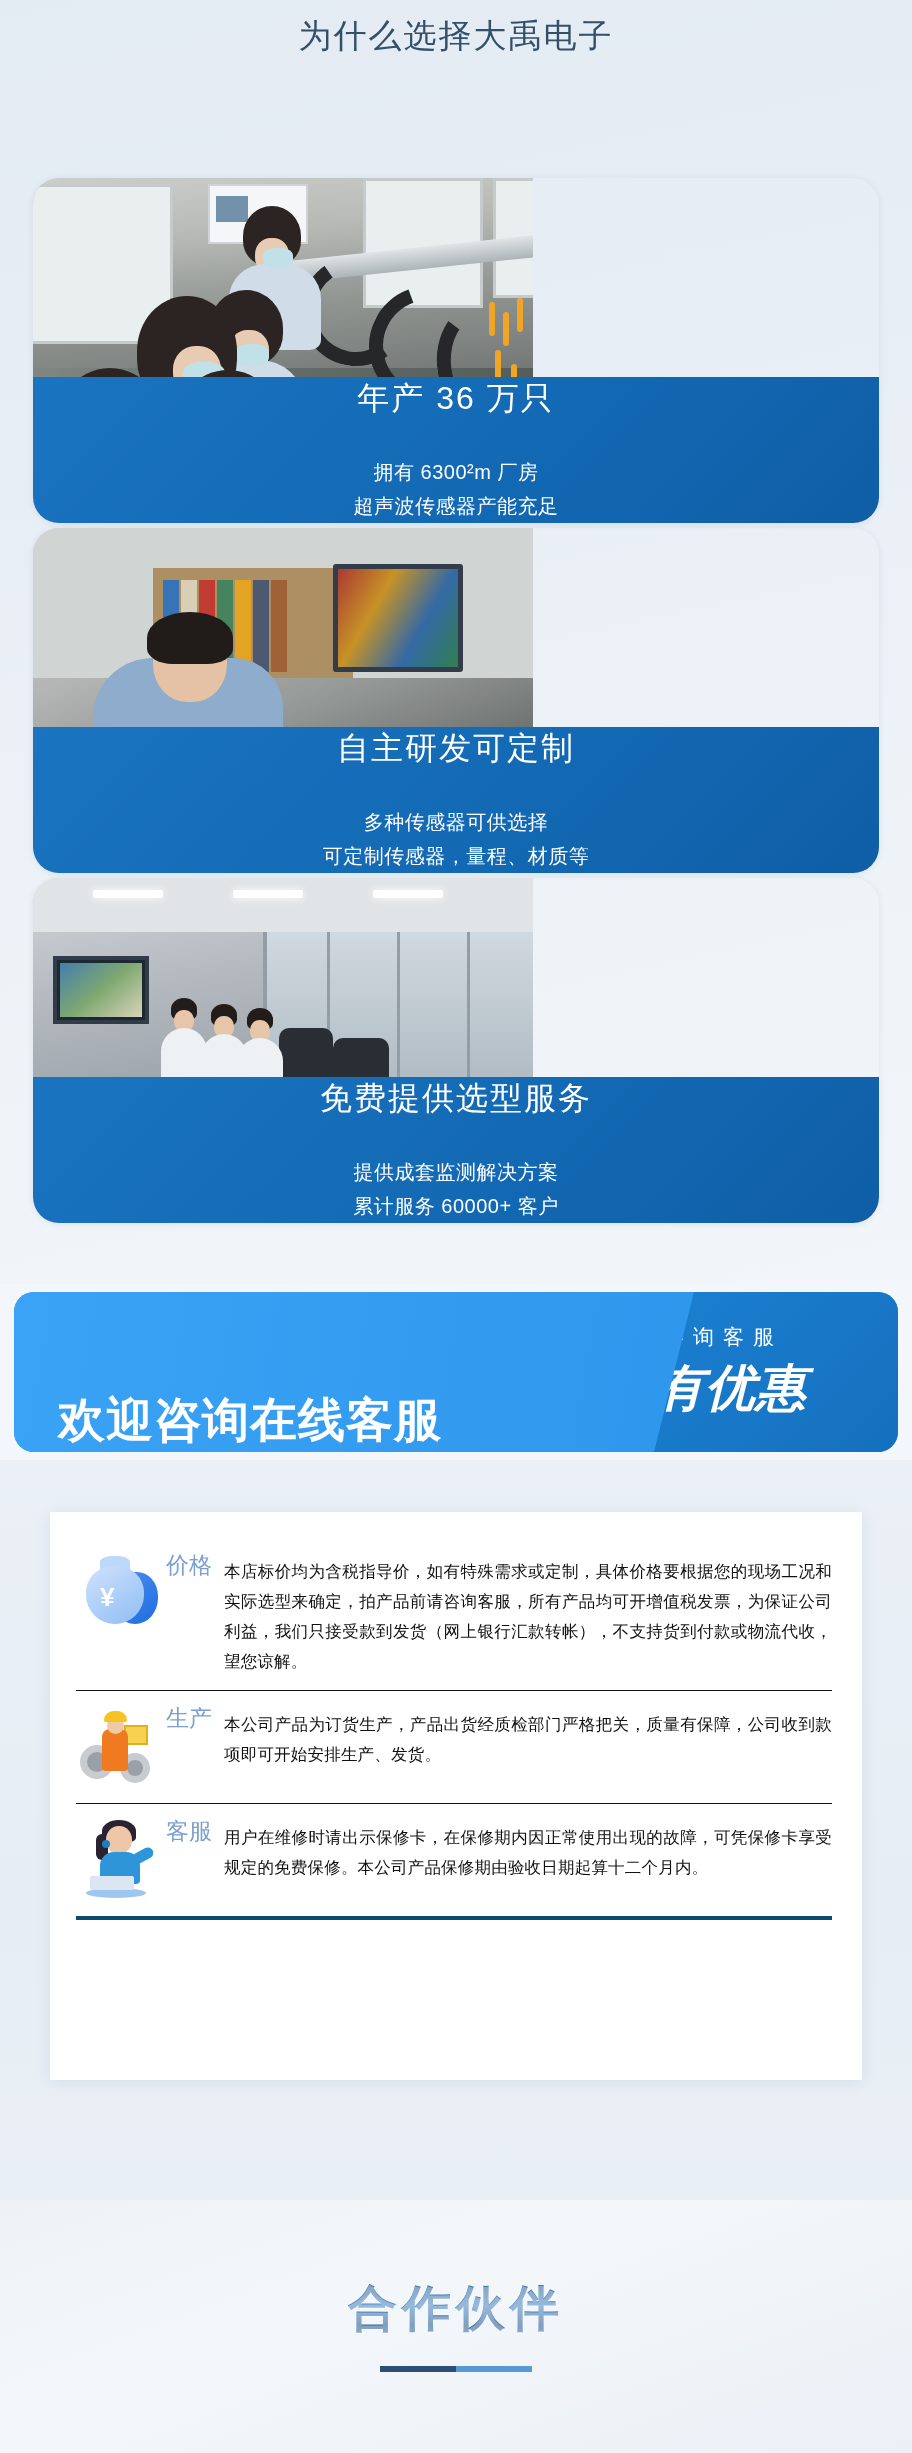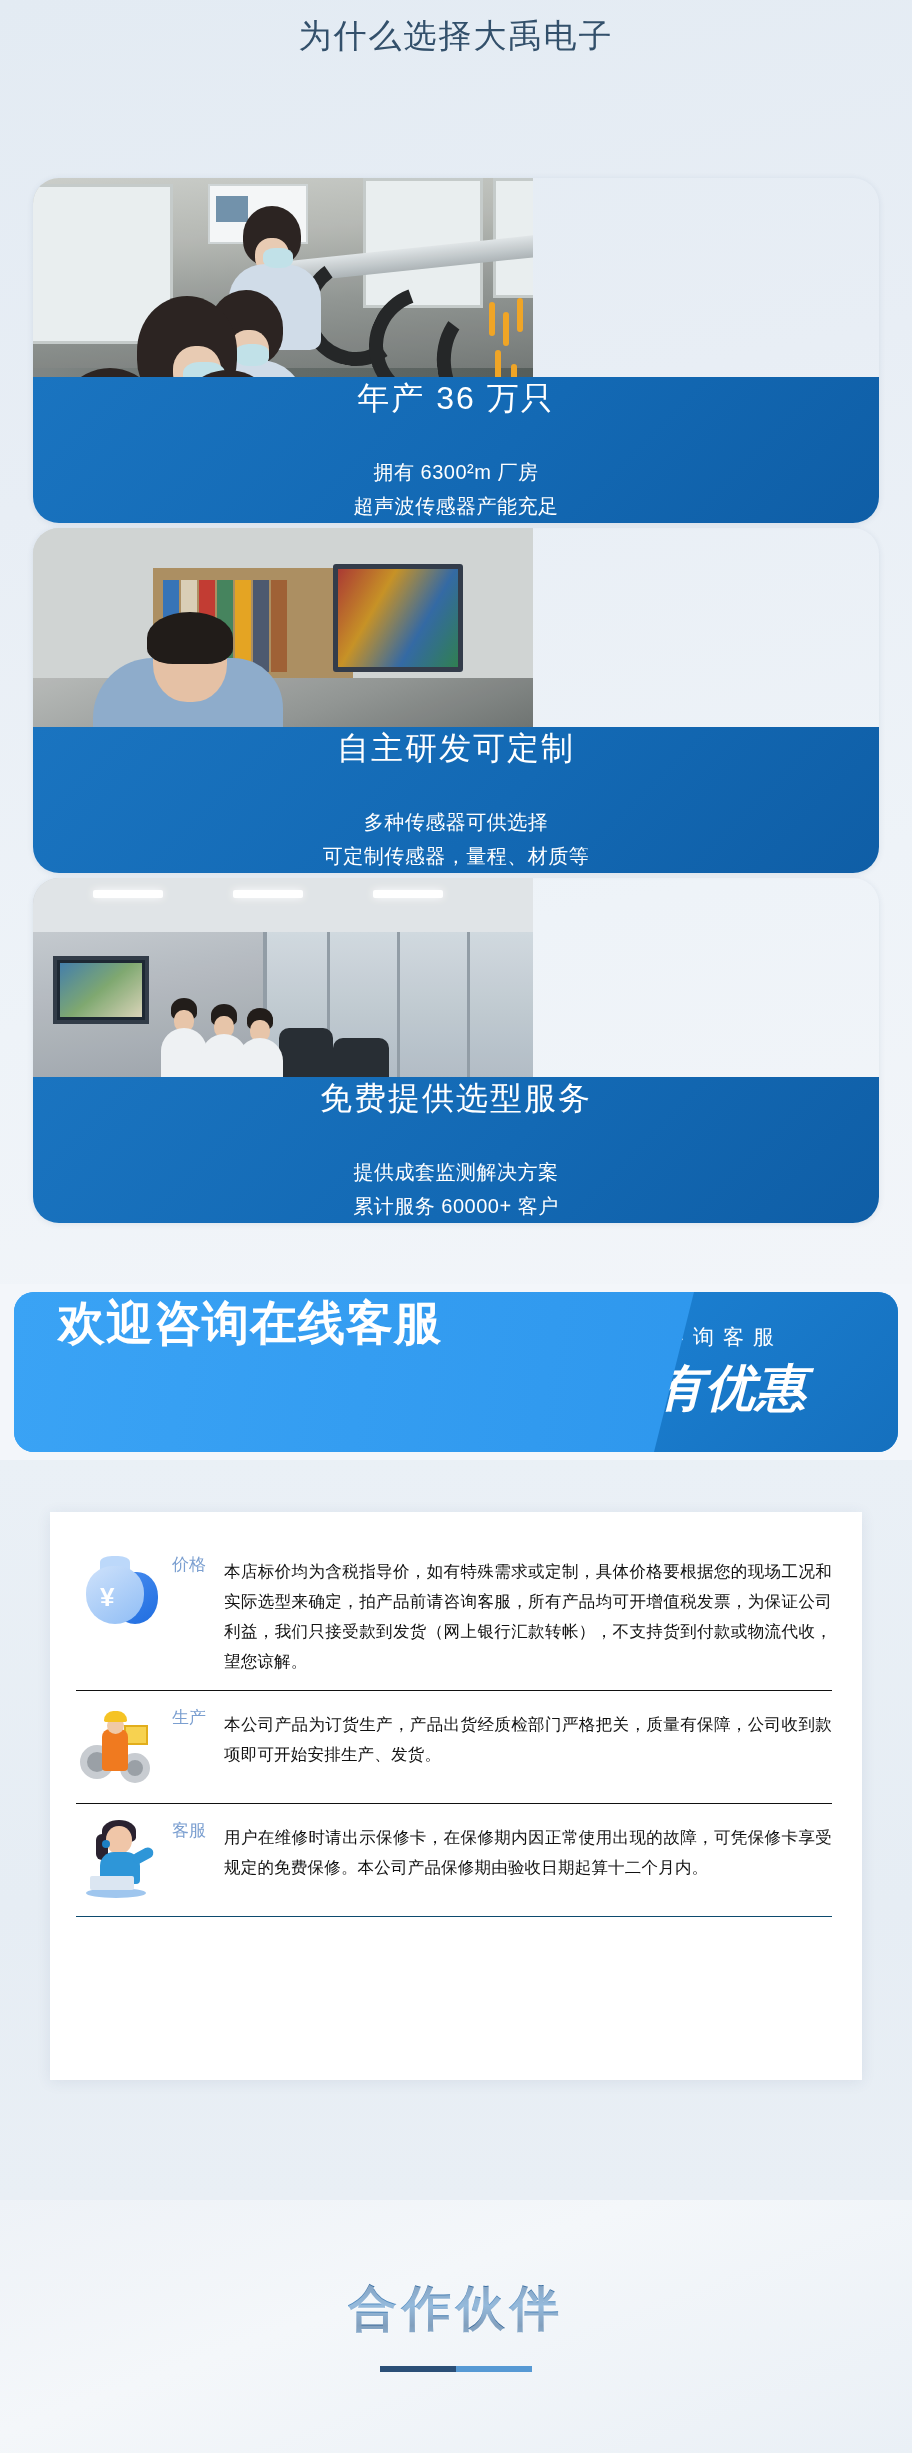--- a/index.html
+++ b/index.html
@@ -161,21 +161,21 @@
   .cta-section{
     position:relative;width:912px;height:176px;background:#f3f6fa;
     padding:8px 14px 0 14px;
   }
   .cta{
     position:relative;width:884px;height:160px;border-radius:20px;overflow:hidden;
     background:#2e9af0;
   }
   .cta-left{
     position:absolute;left:0;top:0;width:700px;height:160px;
-    display:flex;align-items:flex-start;
+    display:flex;align-items:flex-end;
     background:linear-gradient(100deg,#3aa3f5 0%,#2e97ed 100%);
     font-family:Liberation Serif, serif;
   }
   .cta-left-label{
     margin-left:44px;color:#fff;font-size:47px;font-weight:bold;letter-spacing:1px;white-space:nowrap;
   }
   .cta-right{
     position:absolute;right:0;top:0;width:244px;height:160px;
     background:linear-gradient(135deg,#1b7fd1 0%,#1570be 100%);
     clip-path: polygon(40px 0, 100% 0, 100% 100%, 0 100%);
@@ -189,25 +189,25 @@
     position:relative;width:912px;height:740px;
     background:linear-gradient(180deg,#eaf0f6 0%,#e6edf4 60%,#e9eff5 100%);
     padding-top:52px;
   }
   .notes-card{
     position:relative;margin:0 auto;width:812px;min-height:568px;background:#fff;
     box-shadow:0 2px 14px rgba(40,70,110,.09);
     padding:26px 30px 24px 26px;
   }
   .note-row{display:flex;align-items:flex-start;padding:12px 0 14px 0;border-bottom:1px solid #111;}
-  .note-row:last-child{border-bottom:1px solid #0c4a6e;}
+  .note-row:last-child{border-bottom:4px solid #0c4a6e;}
   .note-icon-wrap{width:86px;min-width:86px;height:86px;position:relative;}
   .note-cat{
     width:46px;min-width:46px;margin:0 12px 0 4px;color:#7b9fd0;
-    font-size:17px;line-height:30px;letter-spacing:0;text-align:center;
+    font-size:23px;line-height:30px;letter-spacing:0;text-align:center;
   }
   .note-body{flex:1;font-size:16.5px;line-height:30px;color:#111;letter-spacing:.2px;text-align:justify;padding-top:6px;}
 
   
   .ic{position:absolute;inset:0;}
   .ic-money .bag{position:absolute;left:10px;top:16px;width:58px;height:58px;background:linear-gradient(145deg,#cfe2fb,#8fbdf5);border-radius:46% 46% 50% 50%;}
   .ic-money .bag2{position:absolute;left:36px;top:22px;width:46px;height:52px;background:linear-gradient(145deg,#4a8ef0,#1f6de0);border-radius:46% 46% 50% 50%;}
   .ic-money .knot{position:absolute;left:24px;top:6px;width:30px;height:16px;background:#bcd8fa;border-radius:40% 40% 10% 10%;}
   .ic-money .yen{position:absolute;left:24px;top:34px;color:#fff;font-size:26px;font-weight:bold;line-height:26px;}
 

